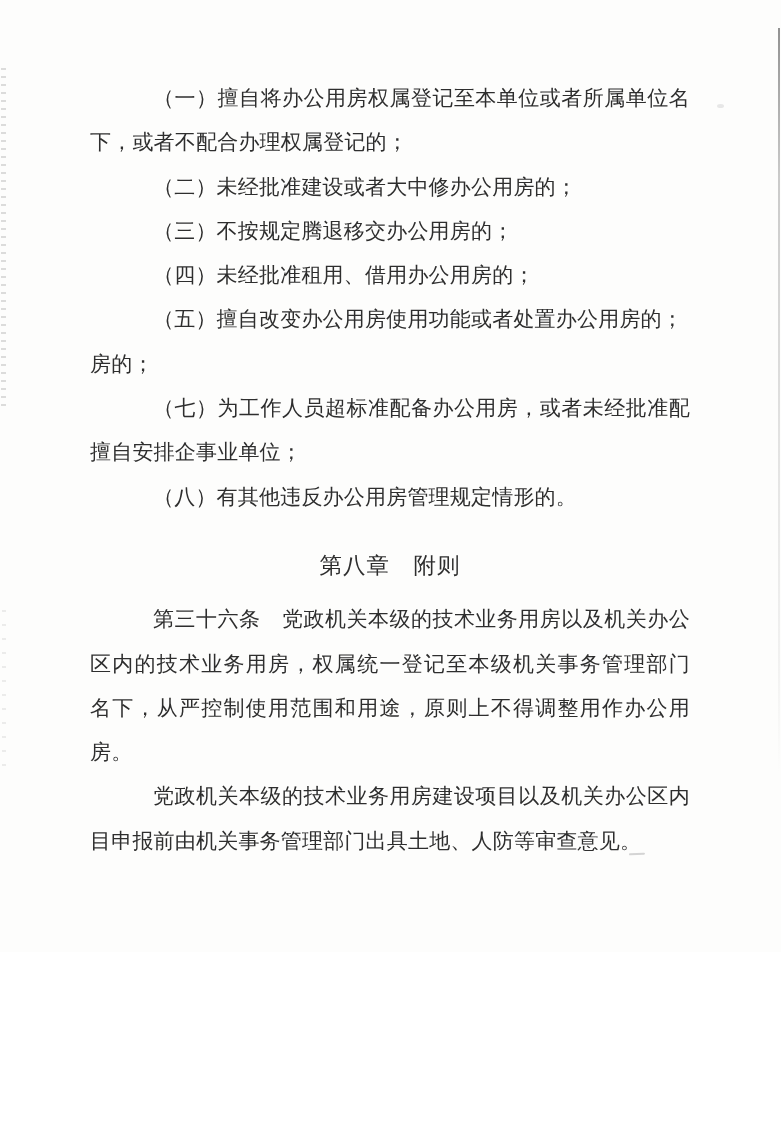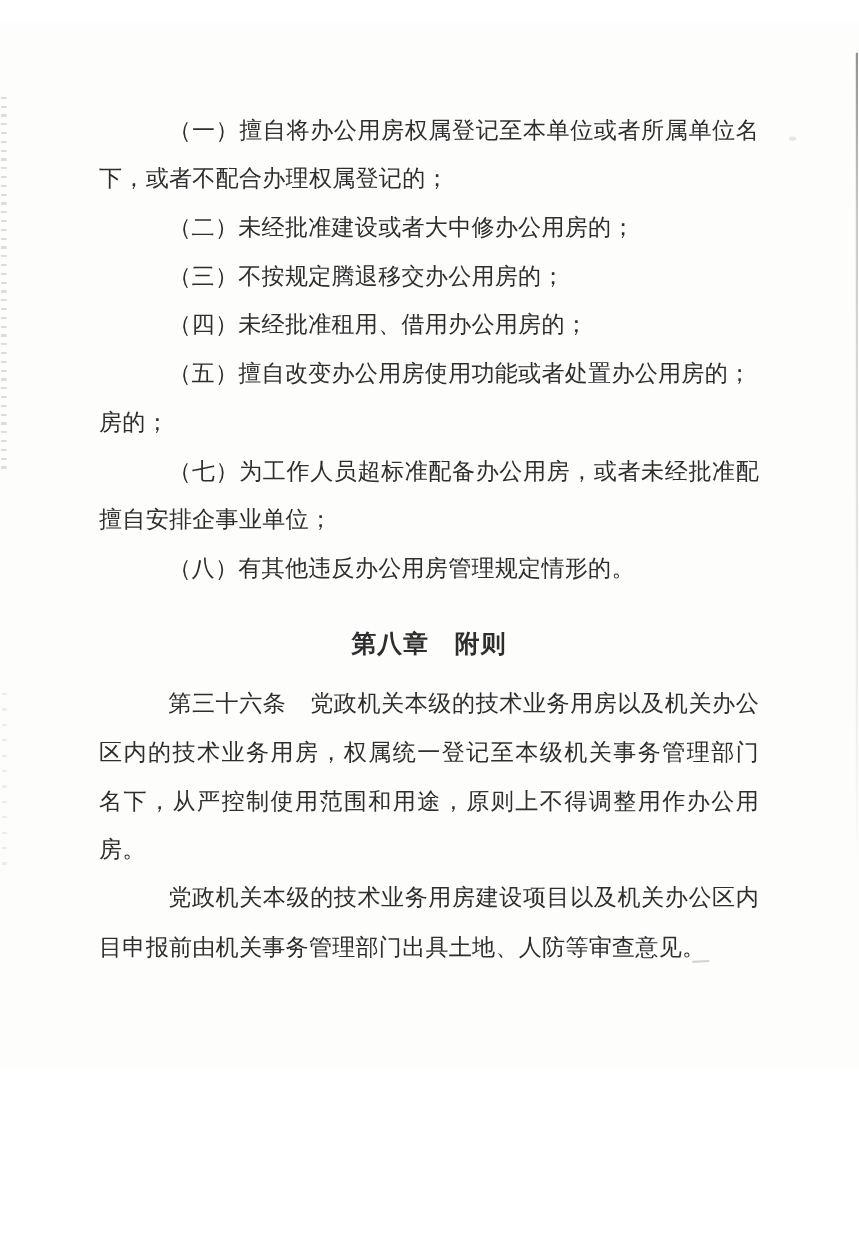--- a/index.html
+++ b/index.html
@@ -8,21 +8,20 @@
     background: #ffffff;
   }
   .page {
     position: relative;
     width: 781px;
     height: 952px;
     background: #fdfdfc;
     overflow: hidden;
     font-family: "Liberation Serif", "DejaVu Serif", serif;
     color: #2e2e2e;
-    margin-top: 20px;
   }
   .content {
     position: absolute;
     left: 90px;
     top: 76px;
     width: 600px;
     font-size: 21px;
     line-height: 44.3px;
     text-align: left;
     letter-spacing: 0.2px;
@@ -37,21 +36,21 @@
     text-align-last: justify;
     -moz-text-align-last: justify;
   }
   .line.indent {
     padding-left: 63px;
   }
   .line.heading {
     white-space: normal;
     text-align: center;
     text-align-last: center;
-    font-weight: bold;
+    font-weight: normal;
     font-size: 22.5px;
     letter-spacing: 1px;
     padding-left: 0;
     margin-top: 25px;
     margin-bottom: 9px;
   }
   .footer {
     position: absolute;
     left: 0;
     top: 1018px;

